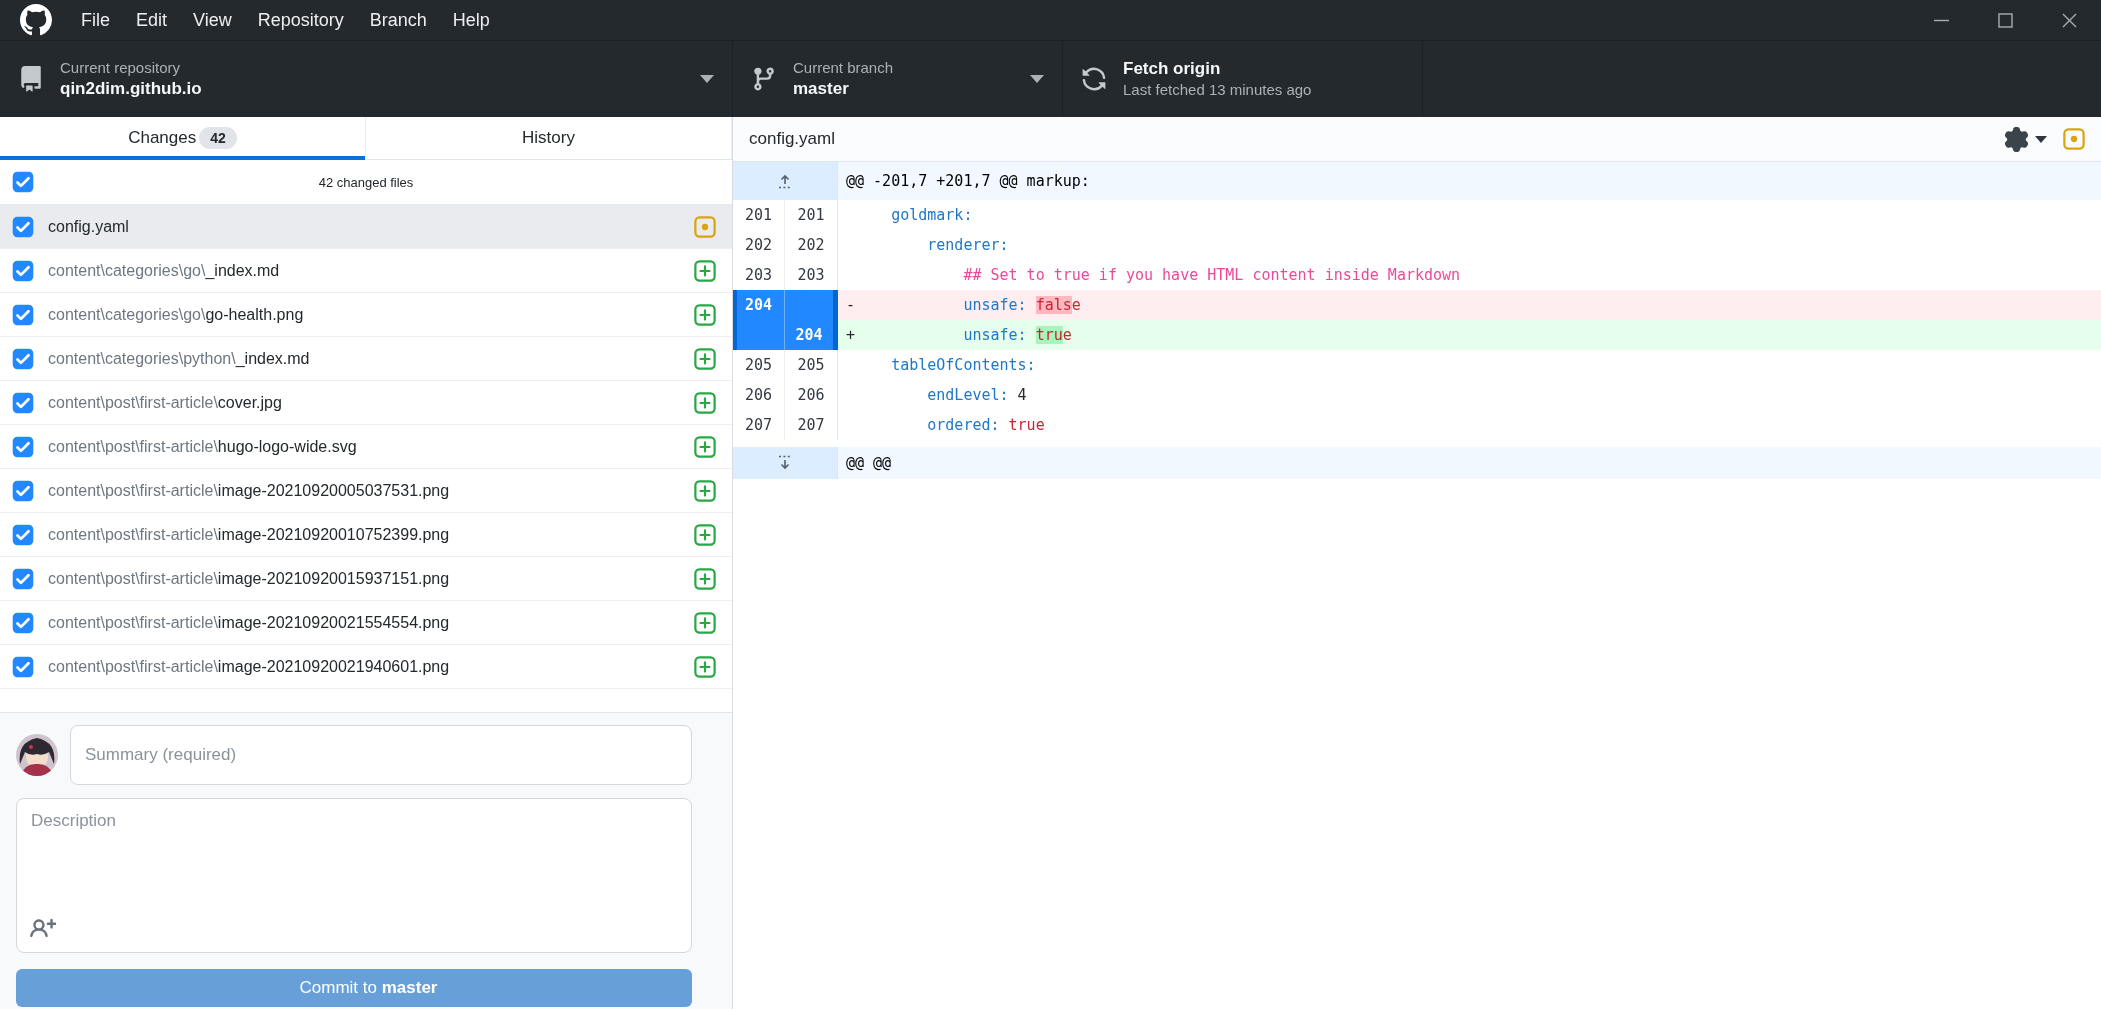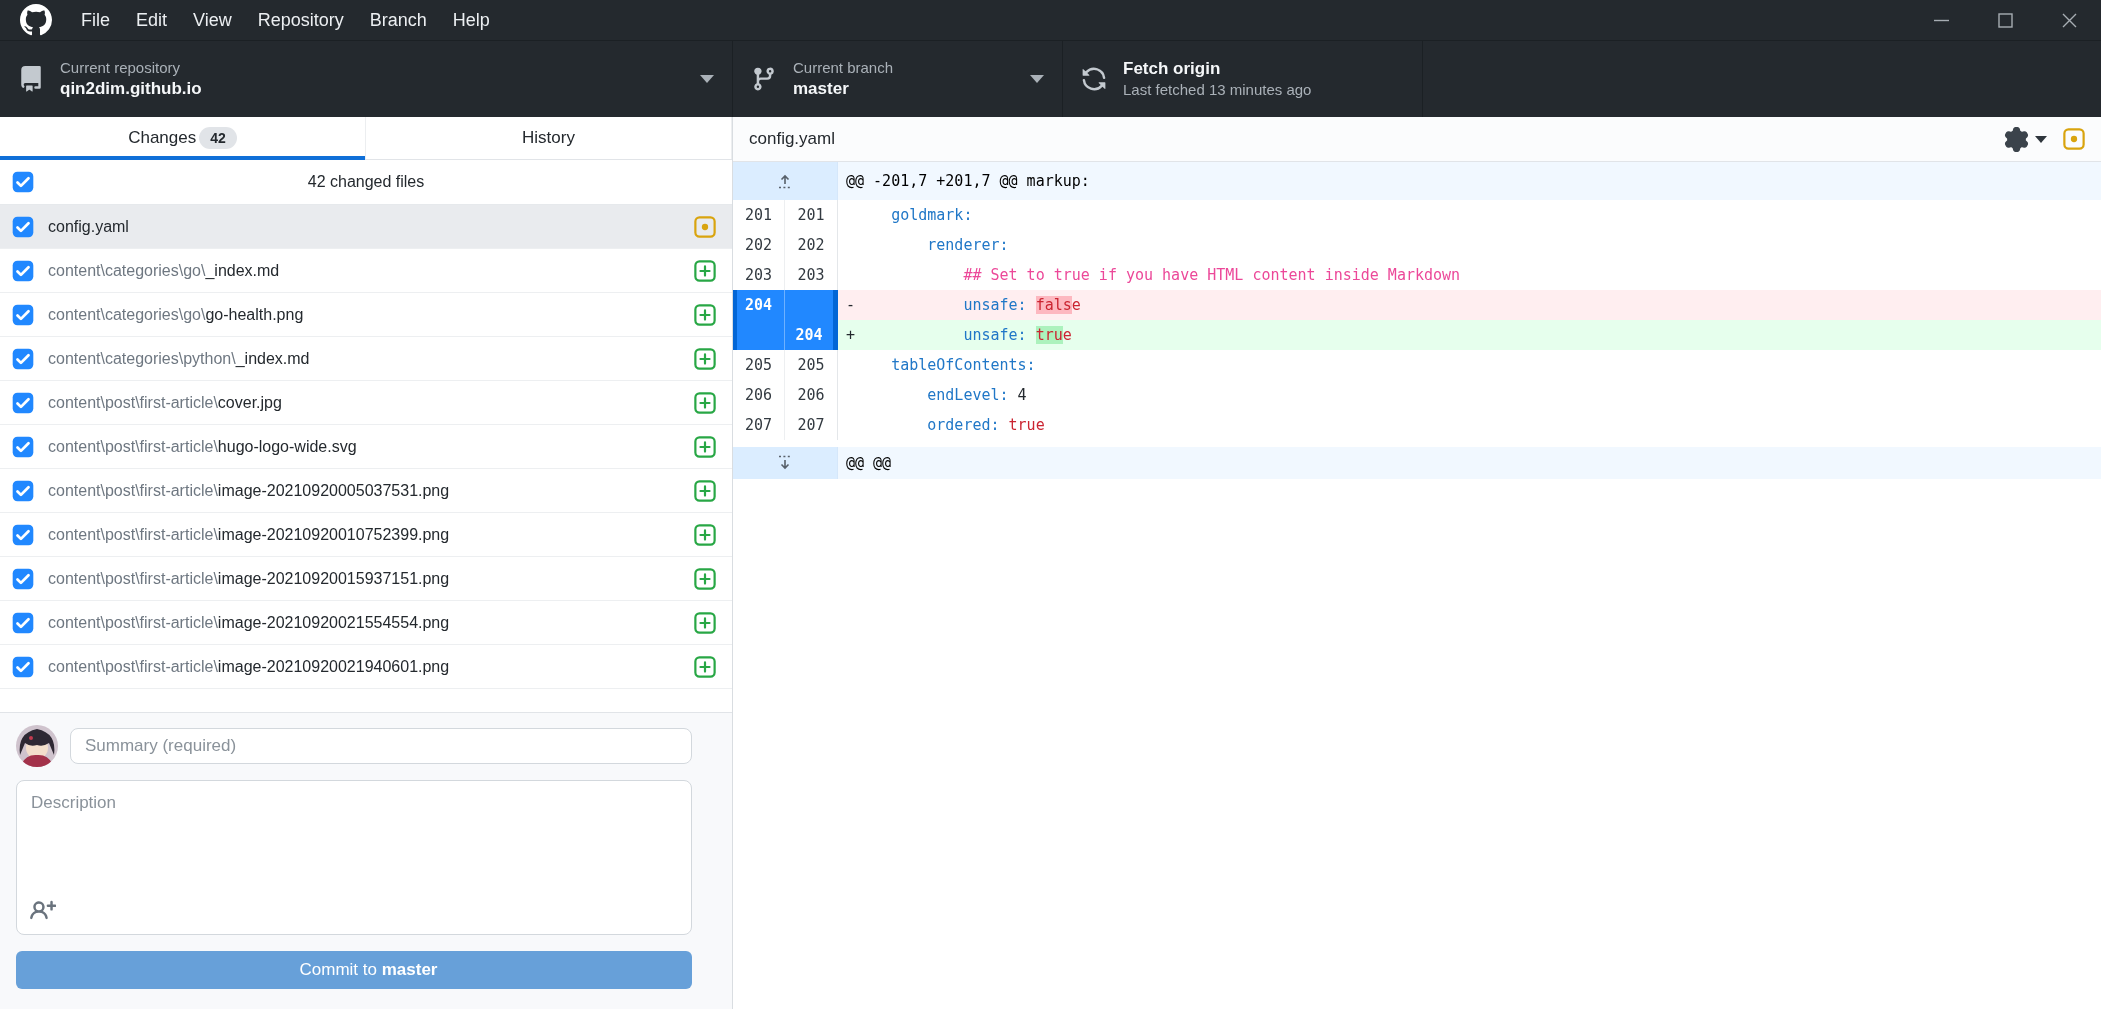--- a/index.html
+++ b/index.html
@@ -34,36 +34,36 @@
   
   .tabs { flex:0 0 43px; display:flex; border-bottom:1px solid #e1e4e8; background:#fff; }
   .tab { width:50%; display:flex; align-items:center; justify-content:center; gap:3px;
          font-size:17px; color:#24292e; position:relative; background:none; border:none; border-right:1px solid #eceef0; }
   .tab.active::after { content:""; position:absolute; left:0; right:0; bottom:-1px; height:4px; background:#0f6fd8; }
   .badge { background:#e1e4e8; border-radius:13px; padding:3px 11px; font-size:14px; font-weight:bold; color:#24292e; }
 
   
   .files-header { flex:0 0 45px; display:flex; align-items:center; padding:0 12px;
                   border-bottom:1px solid #e6e9ec; position:relative; }
-  .files-header .hdr-label { position:absolute; left:0; right:0; text-align:center; font-size:16px; color:#24292e; }
+  .files-header .hdr-label { position:absolute; left:0; right:0; text-align:center; font-size:13px; color:#24292e; }
 
   
   .file-list { flex:1; overflow:hidden; }
   .frow { height:44px; display:flex; align-items:center; padding:0 16px 0 12px;
           border-bottom:1px solid #edeff1; font-size:16px; background:#fff; }
   .frow.selected { background:#e9ebee; }
   .frow svg.cb { margin-right:14px; flex:0 0 22px; }
   .fpath { flex:1; white-space:nowrap; overflow:hidden; }
   .fdir { color:#6e7781; } .fname { color:#24292e; }
   .fstatus { flex:0 0 22px; margin-left:10px; display:flex; }
 
   
   .commit-box { flex:0 0 297px; border-top:1px solid #e1e4e8; background:#f8f9fb; padding:12px 40px 0 16px; }
   .summary-row { display:flex; align-items:center; gap:12px; margin-bottom:13px; }
-  .summary-input { flex:1; height:36px; border:1px solid #d3d8dd; border-radius:8px; background:#fff;
+  .summary-input { flex:1; height:60px; border:1px solid #d3d8dd; border-radius:8px; background:#fff;
                    font-size:17px; padding:0 14px; color:#24292e; font-family:"Liberation Sans",sans-serif; }
   input::placeholder, textarea::placeholder { color:#8a929a; opacity:1; }
   .desc-wrap { position:relative; height:155px; border:1px solid #d3d8dd; border-radius:8px; background:#fff; margin-bottom:16px; }
   .desc-wrap textarea { width:100%; height:112px; border:none; outline:none; resize:none; border-radius:8px;
                         font-size:17px; padding:12px 14px; font-family:"Liberation Sans",sans-serif; color:#24292e; background:transparent; }
   .coauthor { position:absolute; left:13px; bottom:10px; background:none; border:none; display:flex; }
   .commit-btn { width:100%; height:38px; border:none; border-radius:6px; background:#67a0d9; color:#fff;
                 font-size:17px; font-family:"Liberation Sans",sans-serif;padding-left:29px; }
   .commit-btn b { font-weight:bold; }
 

